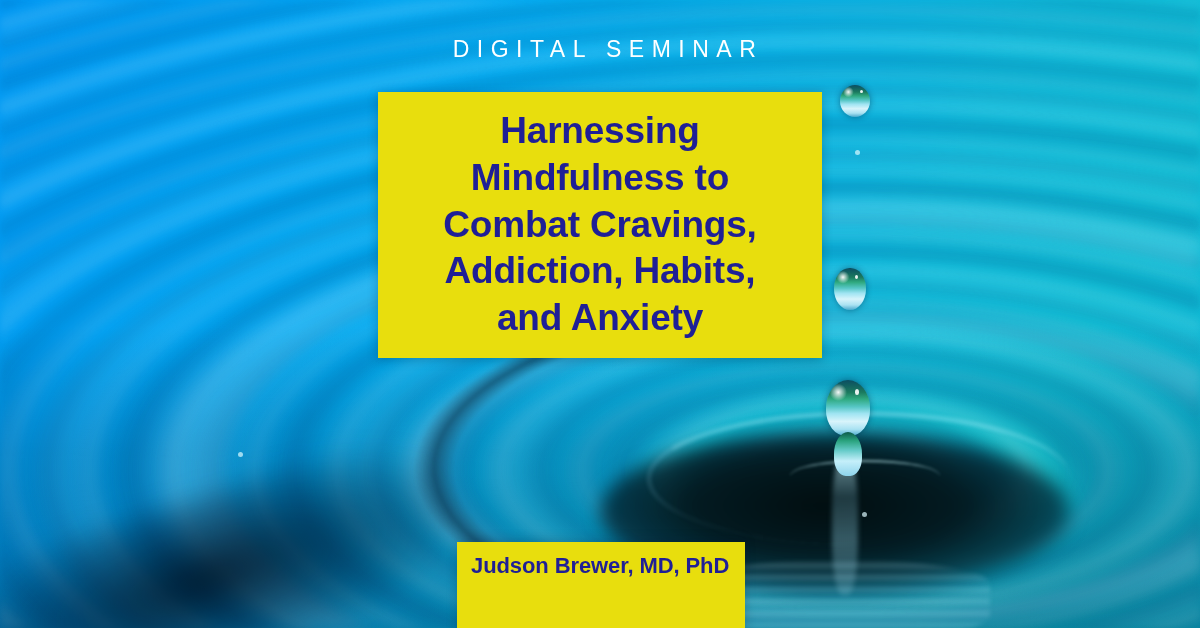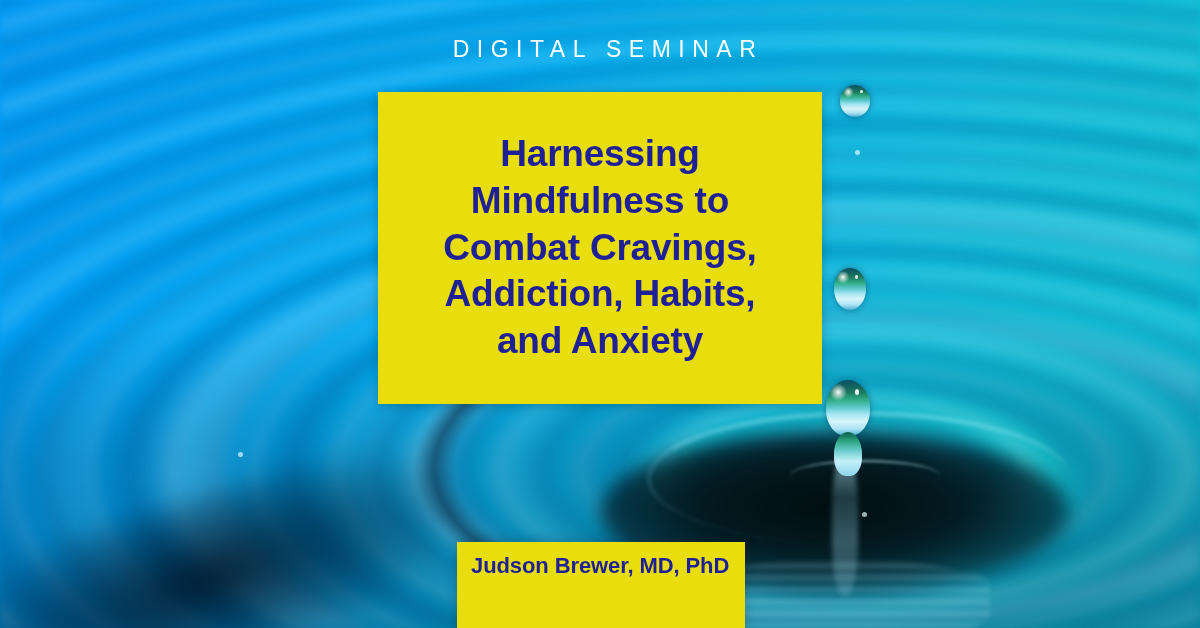--- a/index.html
+++ b/index.html
@@ -229,21 +229,21 @@
     font-weight: 400;
     letter-spacing: 7.5px;
     text-transform: uppercase;
     padding-left: 16px;
   }
   #title-card {
     position: absolute;
     left: 378px;
     top: 92px;
     width: 444px;
-    height: 312px;
+    height: 266px;
     background: #e8de0d;
     display: flex;
     align-items: center;
     justify-content: center;
     box-shadow: 0 2px 10px rgba(0,20,45,0.25);
   }
   #title-text {
     color: #1f1f96;
     font-size: 37px;
     line-height: 1.26;

